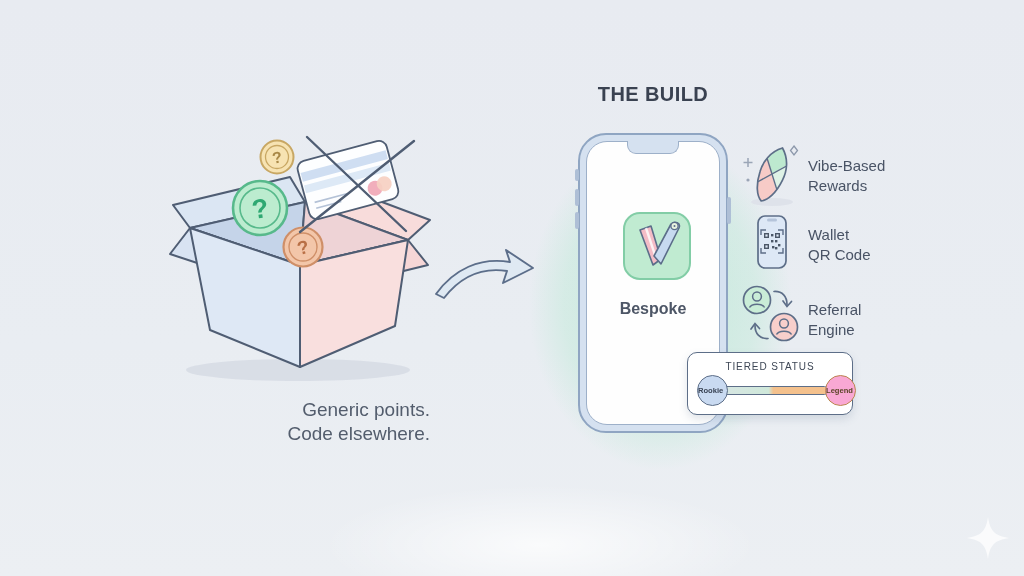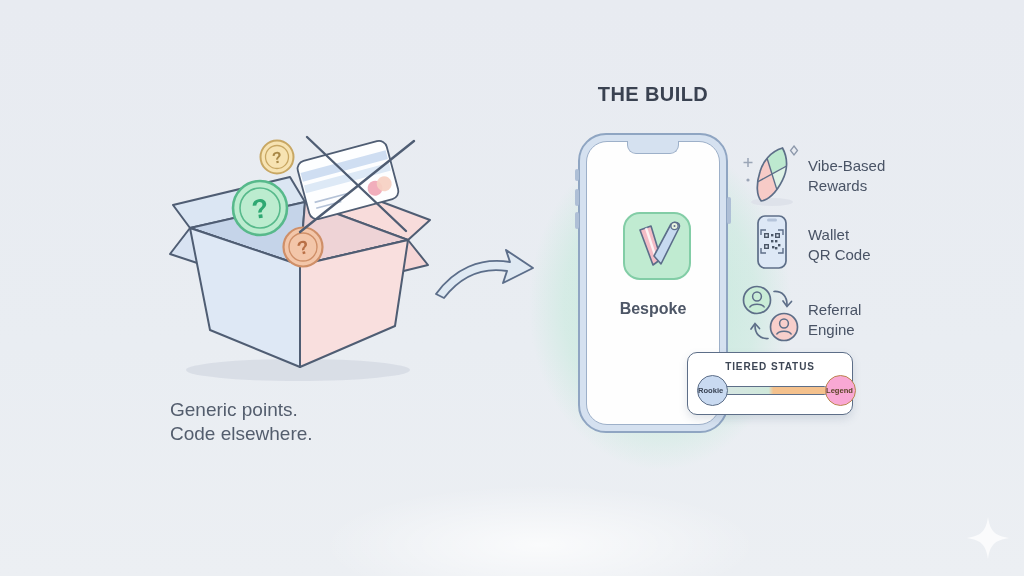--- a/index.html
+++ b/index.html
@@ -11,21 +11,21 @@
   }
   .abs{position:absolute;}
   
   .glow-mint{left:485px;top:85px;width:350px;height:440px;border-radius:50%;
     background:radial-gradient(closest-side,rgba(164,232,198,.55),rgba(164,232,198,.28) 55%,rgba(164,232,198,0) 75%);}
   .glow-bottom{left:250px;top:465px;width:580px;height:160px;border-radius:50%;
     background:radial-gradient(closest-side,rgba(255,255,255,.75),rgba(255,255,255,0) 75%);}
   
   .section-title{width:220px;text-align:center;font-size:20px;font-weight:700;
     letter-spacing:.4px;color:#3a4251;}
-  .caption{width:260px;text-align:left;font-size:19px;line-height:24px;
+  .caption{width:260px;text-align:right;font-size:19px;line-height:24px;
     color:#535d6d;font-weight:500;}
   
   .phone-frame{left:578px;top:133px;width:150px;height:300px;border-radius:28px;
     background:#d5e1f0;border:2.2px solid #8fa5c2;box-sizing:border-box;z-index:3;}
   .phone-screen{position:absolute;left:6px;top:6px;right:6px;bottom:6px;
     background:#fefefe;border:1.6px solid #9db0c9;border-radius:21px;box-sizing:border-box;}
   .phone-notch{position:absolute;left:50%;top:-1px;transform:translateX(-50%);
     width:52px;height:13px;background:#d5e1f0;border:1.6px solid #9db0c9;border-top:none;
     border-radius:0 0 9px 9px;box-sizing:border-box;}
   .side-btn{position:absolute;width:4px;background:#aebfd6;border-radius:2px;}
@@ -33,21 +33,21 @@
     background:#c0ebd1;border:2px solid #82cda6;box-sizing:border-box;}
   .app-name{position:absolute;left:0;top:148px;width:100%;text-align:center;
     font-size:16px;line-height:21px;color:#4d5666;font-weight:600;margin-top:8px;}
   
   .feature-label{width:130px;font-size:15px;line-height:19.5px;color:#495365;font-weight:500;}
   
   .tier-card{left:687px;top:352px;width:166px;height:63px;background:#ffffff;
     border:1.6px solid #5d6e88;border-radius:10px;box-sizing:border-box;z-index:5;
     box-shadow:0 4px 8px rgba(90,110,140,.18);}
   .tier-title{position:absolute;left:0;top:8px;width:100%;text-align:center;
-    font-size:10px;font-weight:700;letter-spacing:.9px;color:#3d4655;}
+    font-size:10px;font-weight:400;letter-spacing:.9px;color:#3d4655;}
   .tier-bar{position:absolute;left:25px;top:33px;width:116px;height:9px;border-radius:5px;
     border:1.2px solid #5d6e88;box-sizing:border-box;z-index:1;
     background:linear-gradient(90deg,#d9e6e4 0%,#cfe8da 48%,#f4c18d 52%,#f4c18d 100%);}
   .tier-node{position:absolute;top:22px;width:31px;height:31px;border-radius:50%;
     box-sizing:border-box;z-index:2;display:flex;align-items:center;justify-content:flex-start;
     font-size:7.6px;font-weight:700;}
   .tier-rookie{left:9px;background:#c9daf1;border:1.5px solid #5d6e88;color:#3a4455;}
   .tier-legend{left:137px;background:#f9a8d4;border:1.5px solid #bb864f;color:#5c4528;}
   .sparkle{left:966px;top:516px;width:44px;height:44px;opacity:.85;}
 </style>

